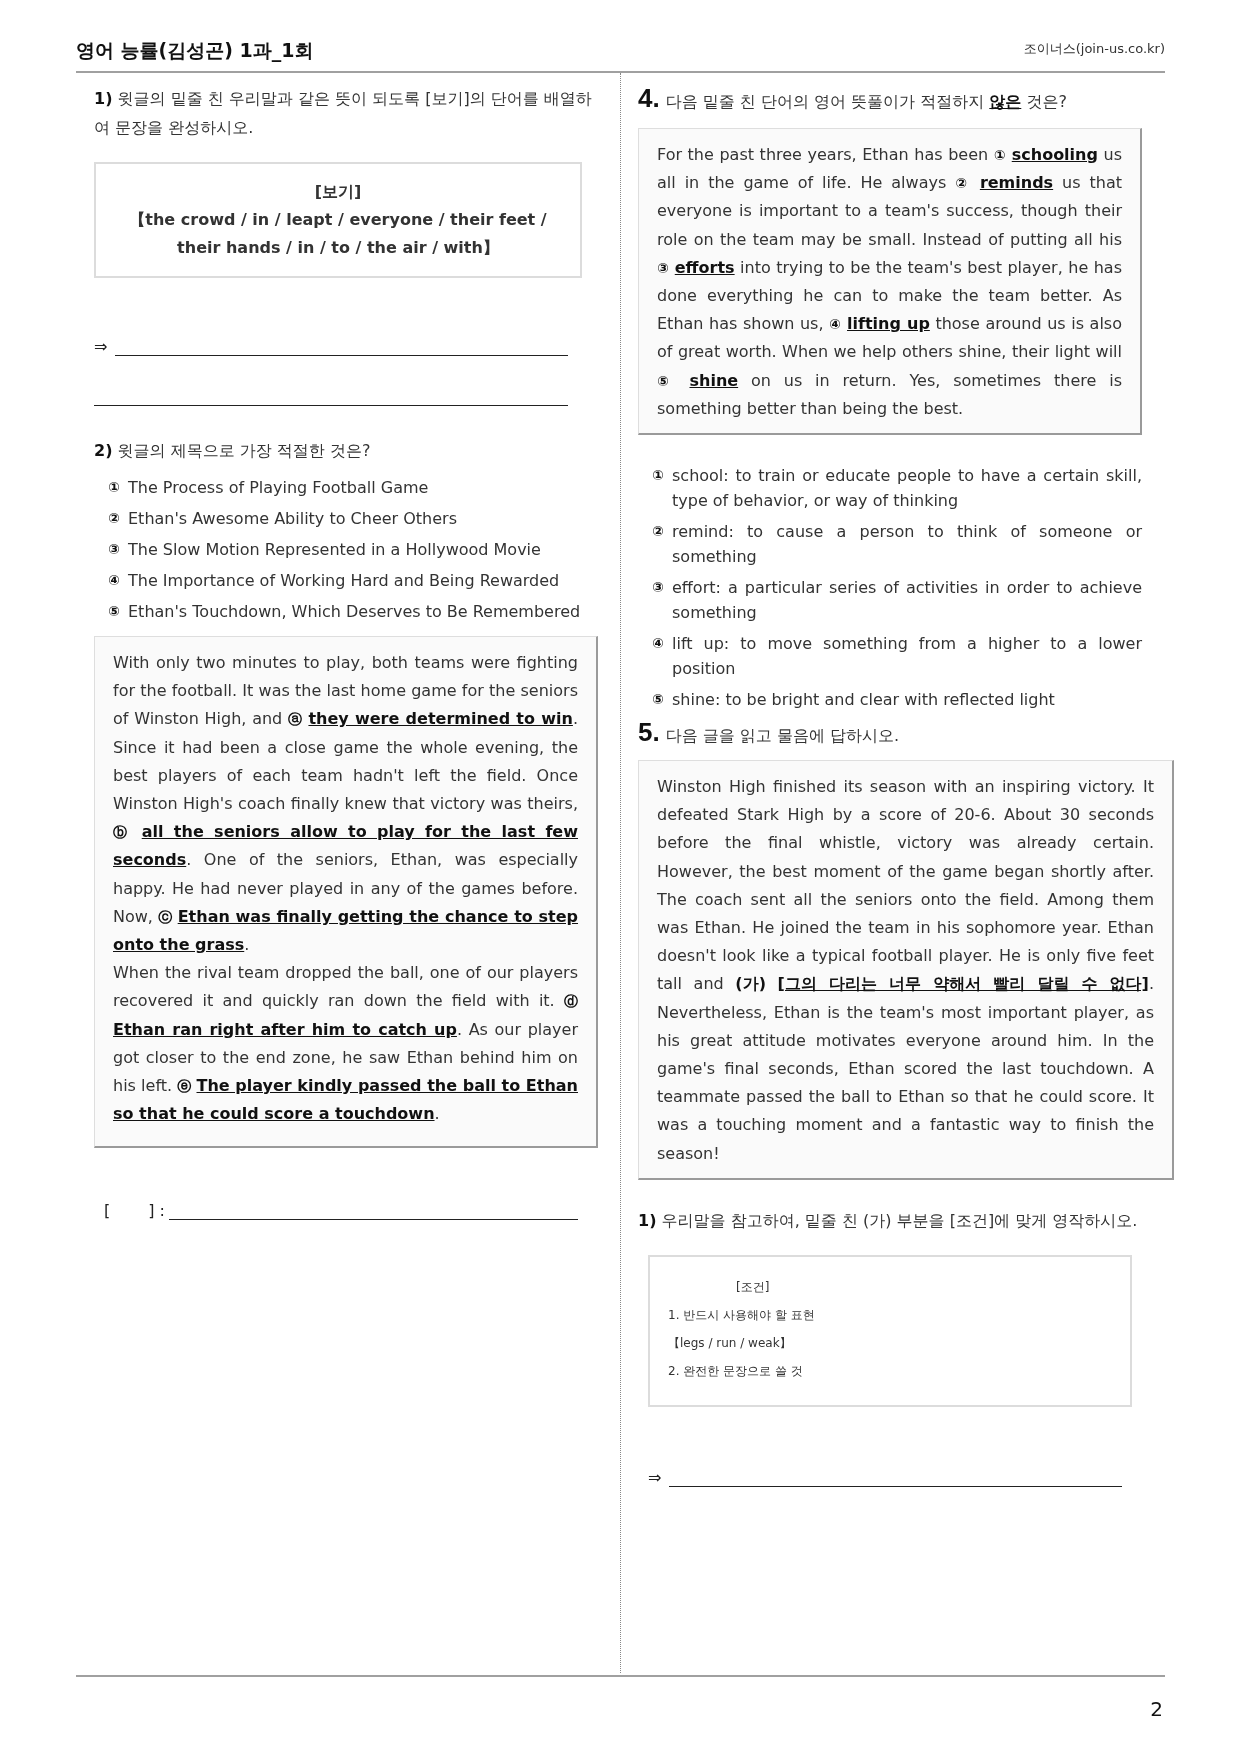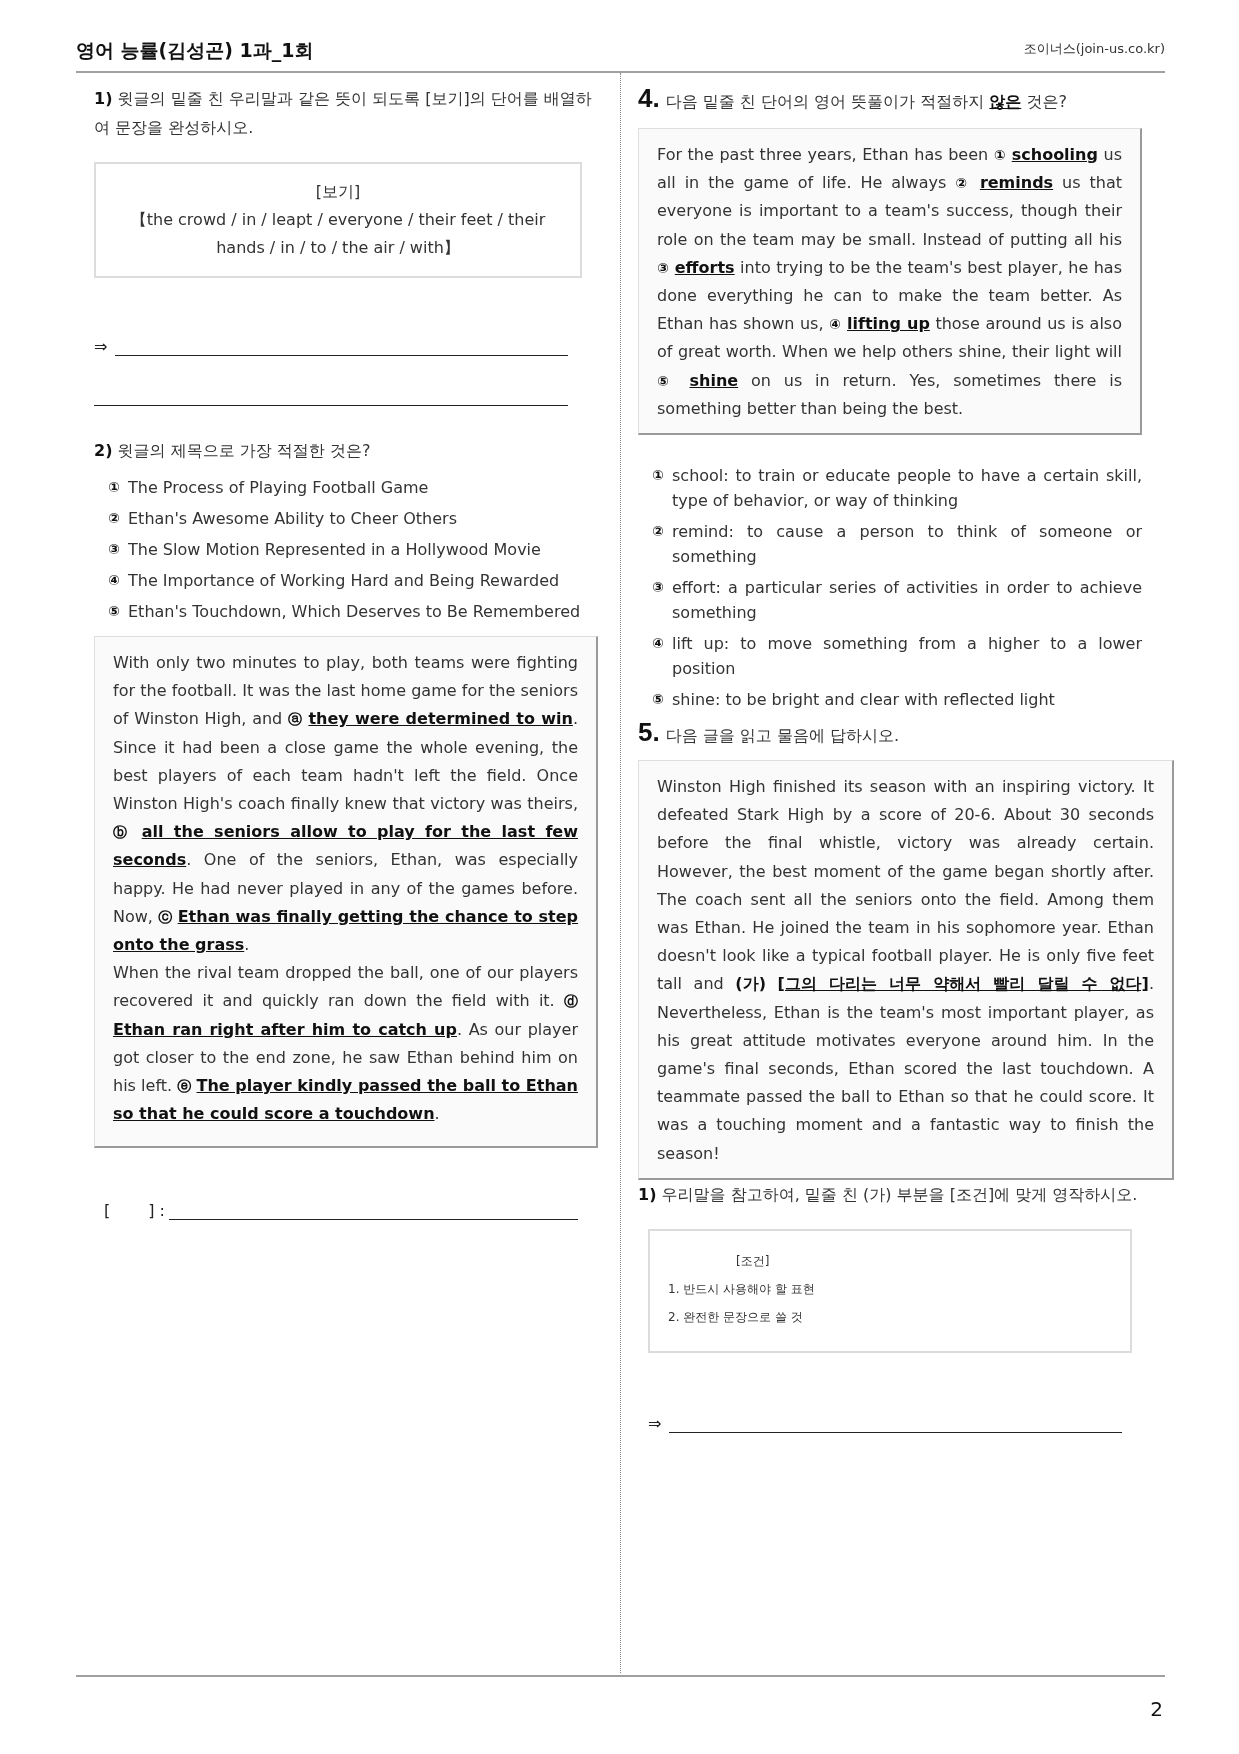--- a/index.html
+++ b/index.html
@@ -98,21 +98,21 @@
 <div class="header-rule"></div>
 <div class="col-divider"></div>
 
 <div class="col col-left">
 
   <div>
     <p class="q-sub" style="padding-left:0;">
       <b>1)</b>
       <span>윗글의 밑줄 친 우리말과 같은 뜻이 되도록 [보기]의 단어를 배열하여 문장을 완성하시오.</span>
     </p>
-    <div class="bogi-box" style="margin-top:20px; width:488px;">
+    <div class="bogi-box" style="margin-top:20px; width:488px;font-weight:bold;">
       <div>[보기]</div>
       <div style="padding:0 6px;">【the crowd / in / leapt / everyone / their feet / their hands / in / to / the air / with】</div>
     </div>
     <div class="answer-line" style="margin-top:58px; width:474px;">
       <span>⇒</span>
       <span class="line"></span>
     </div>
     <div class="answer-line" style="margin-top:30px; width:474px;">
       <span class="line" style="margin-left:0;"></span>
     </div>
@@ -195,28 +195,29 @@
   </div>
 
   <div style="margin-top:6px;">
     <p class="q-main">
       <span class="q-num">5.</span><span>다음 글을 읽고 물음에 답하시오.</span>
     </p>
     <div class="passage-box" style="margin-top:10px; width:536px; padding:12px 18px 10px 18px;">
       <span>Winston High finished its season with an inspiring victory. It defeated Stark High by a score of 20-6. About 30 seconds before the final whistle, victory was already certain. However, the best moment of the game began shortly after. The coach sent all the seniors onto the field. Among them was Ethan. He joined the team in his sophomore year. Ethan doesn't look like a typical football player. He is only five feet tall and </span><b style="color:#111;">(가)</b> <span class="bu">[그의 다리는 너무 약해서 빨리 달릴 수 없다]</span><span>. Nevertheless, Ethan is the team's most important player, as his great attitude motivates everyone around him. In the game's final seconds, Ethan scored the last touchdown. A teammate passed the ball to Ethan so that he could score. It was a touching moment and a fantastic way to finish the season!</span>
     </div>
 
-    <div style="">
+    <div style="margin-top:26px;">
       <p class="q-sub">
         <b>1)</b>
         <span>우리말을 참고하여, 밑줄 친 (가) 부분을 [조건]에 맞게 영작하시오.</span>
       </p>
       <div class="cond-box" style="margin-top:20px; margin-left:10px; width:484px;">
         <div style="padding-left:68px;">[조건]</div>
         <div>1. 반드시 사용해야 할 표현</div>
+        <div>【legs / run / weak】</div>
         <div>2. 완전한 문장으로 쓸 것</div>
       </div>
       <div class="answer-line" style="margin-top:60px; margin-left:10px; width:474px;">
         <span>⇒</span>
         <span class="line"></span>
       </div>
     </div>
   </div>
 </div>
 

